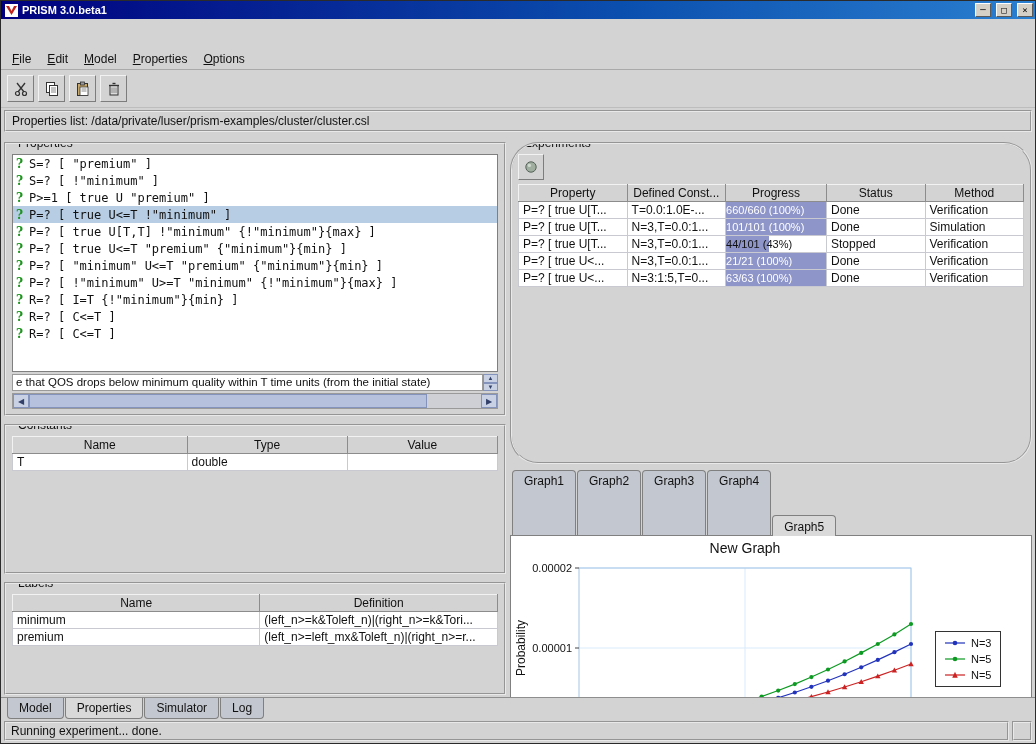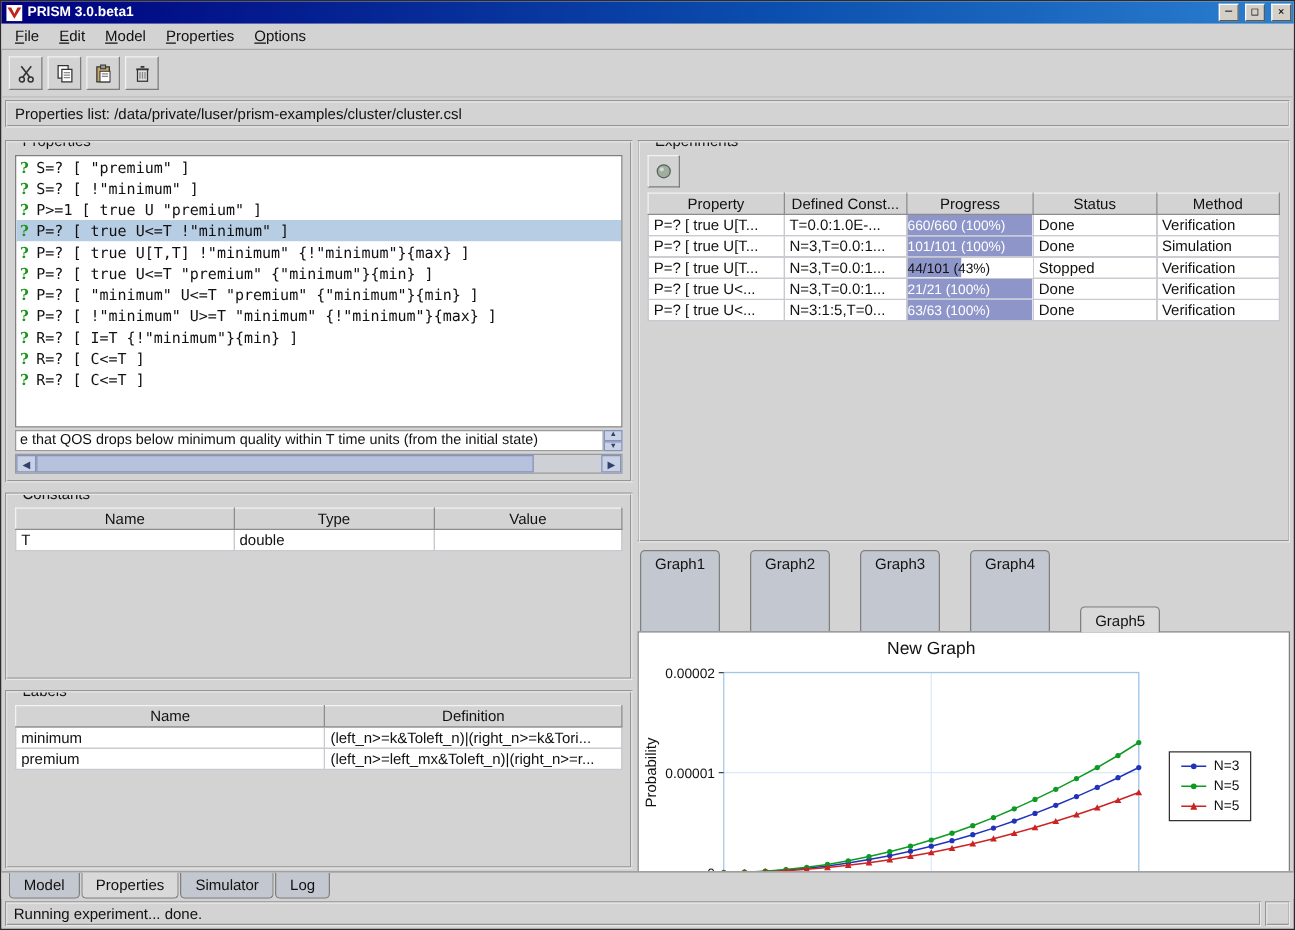--- a/index.html
+++ b/index.html
@@ -15,21 +15,21 @@
               background:linear-gradient(90deg,#00007e 0%,#0b4fae 60%,#2a7fd0 100%); }
   .app-icon { width:13px; height:13px; flex:0 0 13px; }
   .titlebar-title { color:#fff; font-weight:bold; font-size:11px; flex:1;
                     white-space:nowrap; overflow:hidden; }
   .win-btn { width:16px; height:14px; background:#d4d0c8; border:1px solid;
              border-color:#fff #5a5a5a #5a5a5a #fff; font-size:9px; line-height:12px;
              text-align:center; color:#000; margin-left:1px; font-family:"DejaVu Sans Mono",monospace; }
 
   
   .menubar { height:21px; flex:0 0 21px; display:flex; align-items:center; gap:2px;
-             padding-left:4px; background:#d3d3d3; border-bottom:1px solid #a9a9a9; }
+             padding-left:4px; background:#d3d3d3; border-bottom:1px solid #a9a9a9;margin-top:30px; }
   .menu-item { padding:3px 7px; }
   .menu-item u { text-decoration:underline; }
 
   
   .toolbar { height:38px; flex:0 0 38px; display:flex; align-items:center; gap:4px;
              padding:0 6px; border-bottom:1px solid #bdbdbd; }
   .tool-btn { width:27px; height:27px; background:#d3d3d3; border:1px solid;
               border-color:#f2f2f2 #7d7d7d #7d7d7d #f2f2f2;
               display:flex; align-items:center; justify-content:center; }
 
@@ -78,34 +78,34 @@
   th { background:#d3d3d3; font-weight:normal; height:17px; padding:0 4px;
        border:1px solid; border-color:#f2f2f2 #8c8c8c #8c8c8c #f2f2f2;
        overflow:hidden; white-space:nowrap; }
   td { background:#fff; height:17px; padding:0 4px; border:1px solid #c9c9d2;
        overflow:hidden; white-space:nowrap; }
 
   .constants-group { height:150px; flex:0 0 150px; }
   .labels-group { flex:1; margin-bottom:2px; }
 
   
-  .experiments-group { height:322px; flex:0 0 322px; }
+  .experiments-group { height:322px; flex:0 0 322px;border-radius:28px; }
   .exp-toolbar { height:30px; display:flex; align-items:flex-start; }
   .stop-btn { width:26px; height:26px; background:#d3d3d3; border:1px solid;
               border-color:#f2f2f2 #7d7d7d #7d7d7d #f2f2f2;
               display:flex; align-items:center; justify-content:center; }
   .progress-cell { position:relative; padding:0; text-align:left;margin-top:39px; }
   .progress-fill { position:absolute; left:0; top:0; bottom:0; background:#8d95c9; }
   .progress-text { position:relative; font-size:11px; }
   .p-full .progress-text { color:#fff; }
   .p-partial .progress-text { color:#111; }
 
   
   .graph-wrap { flex:1; margin:6px 0 2px 0; display:flex; flex-direction:column; }
-  .graph-tabs { display:flex; padding-left:2px;gap:23px; }
+  .graph-tabs { display:flex; padding-left:2px; }
   .gtab { padding:3px 11px 2px 11px; border:1px solid #808080; border-bottom:none;
           background:#c3c7cf; border-radius:4px 4px 0 0; margin-right:1px; }
   .gtab.active { background:#d9d9d9; position:relative; top:1px; padding-top:4px;margin-top:44px; }
   .graph-content { flex:1; border:1px solid #808080; background:#fff; padding:4px 2px; }
   .chart-title { width:408px; padding-left:56px; text-align:center; font-size:14px;
                  height:20px; }
   .chart-flex { display:flex; align-items:center; }
   .legend { border:1px solid #333; background:#fff; padding:5px 8px; margin-left:14px;
             display:flex; flex-direction:column; gap:4px; }
   .legend-row { display:flex; align-items:center; gap:5px; font-size:11px; }

